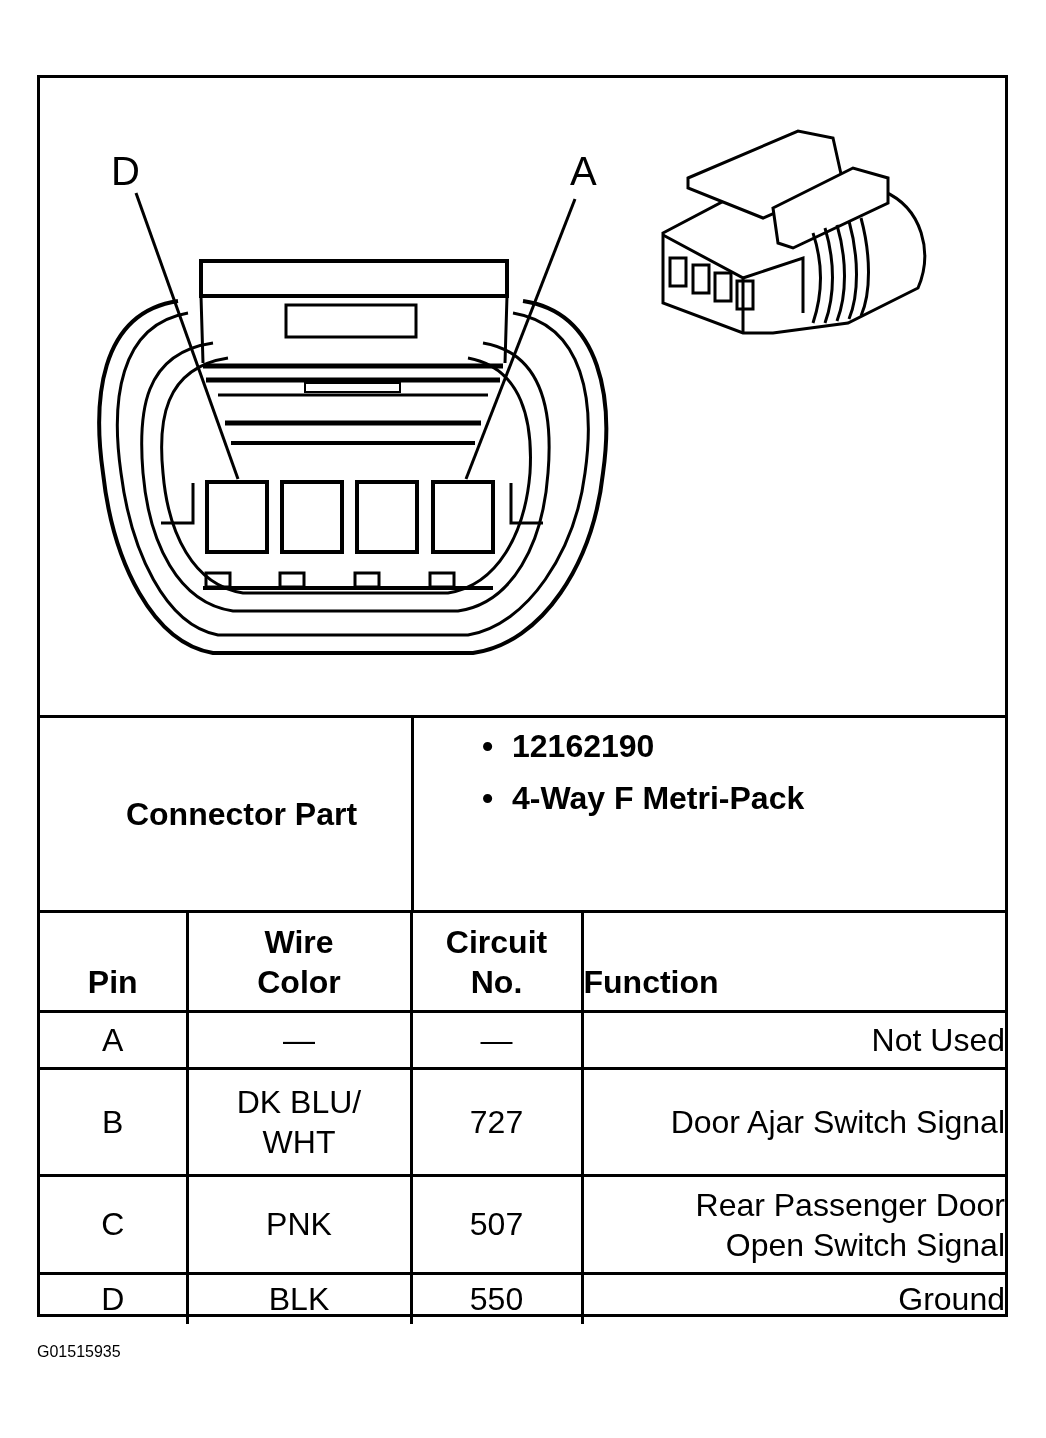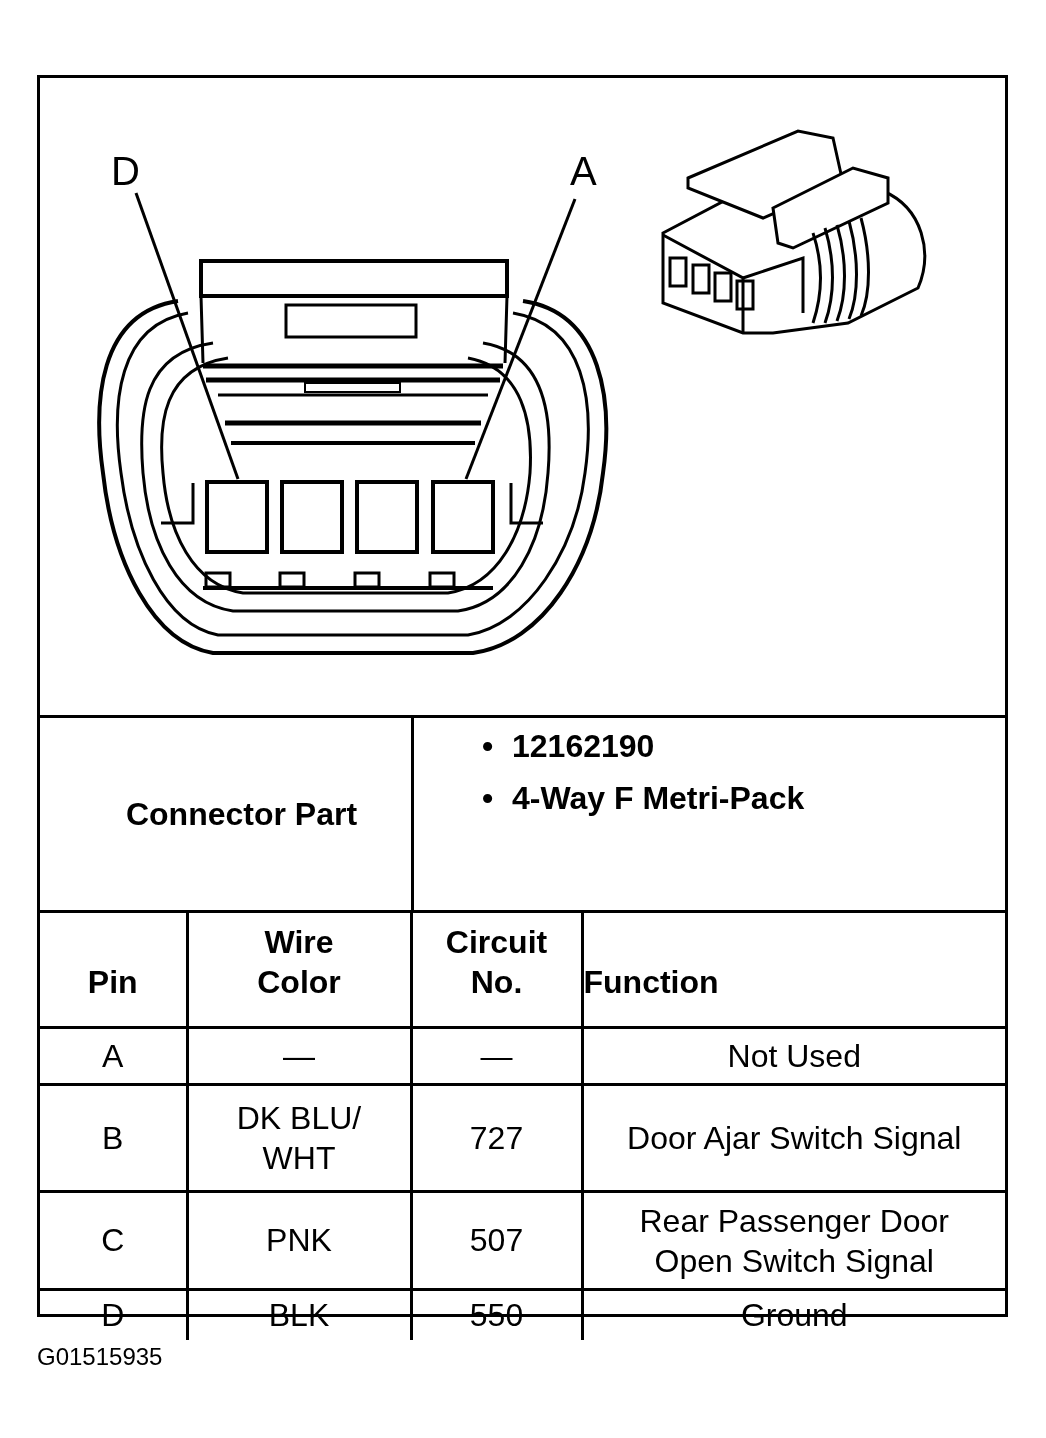--- a/index.html
+++ b/index.html
@@ -18,27 +18,27 @@
   .info-value { position:absolute; left:371px; top:0; width:594px; height:192px;
                 border-left:3px solid #000; box-sizing:border-box; }
   .bullet { position:absolute; font-weight:bold; font-size:32px; line-height:40px; }
   .bullet .dot { position:absolute; left:-30px; top:0; }
   table.pins { position:absolute; left:0; top:832px; width:965px;
                border-collapse:collapse; table-layout:fixed; }
   table.pins th, table.pins td { border:3px solid #000; padding:0; font-size:32px; }
   table.pins tr > *:first-child { border-left:none; }
   table.pins tr > *:last-child { border-right:none; }
   table.pins thead th { border-top:none; font-weight:bold; height:92px;
-                        vertical-align:bottom; padding-bottom:24px; line-height:40px; }
+                        vertical-align:bottom; padding-bottom:8px; line-height:40px; }
   table.pins tbody tr:last-child td { border-bottom:none; }
   td.c, th.c { text-align:center; }
-  td.l, th.l { text-align:center; padding-left:16px; }
+  td.l, th.l { text-align:right; padding-left:16px; }
   th.f { text-align:left; }
   .multi span { display:block; line-height:40px; }
-  .footer-id { position:absolute; left:37px; top:1343px; font-size:24px; }
+  .footer-id { position:absolute; left:37px; top:1343px; font-size:16px; }
 </style>
 </head>
 <body>
 
 <div class="frame">
 
   <div class="figure">
     <svg width="965" height="637" viewBox="0 0 965 637">
       <g fill="none" stroke="#000" stroke-width="3" transform="translate(-37,-75)">
 

